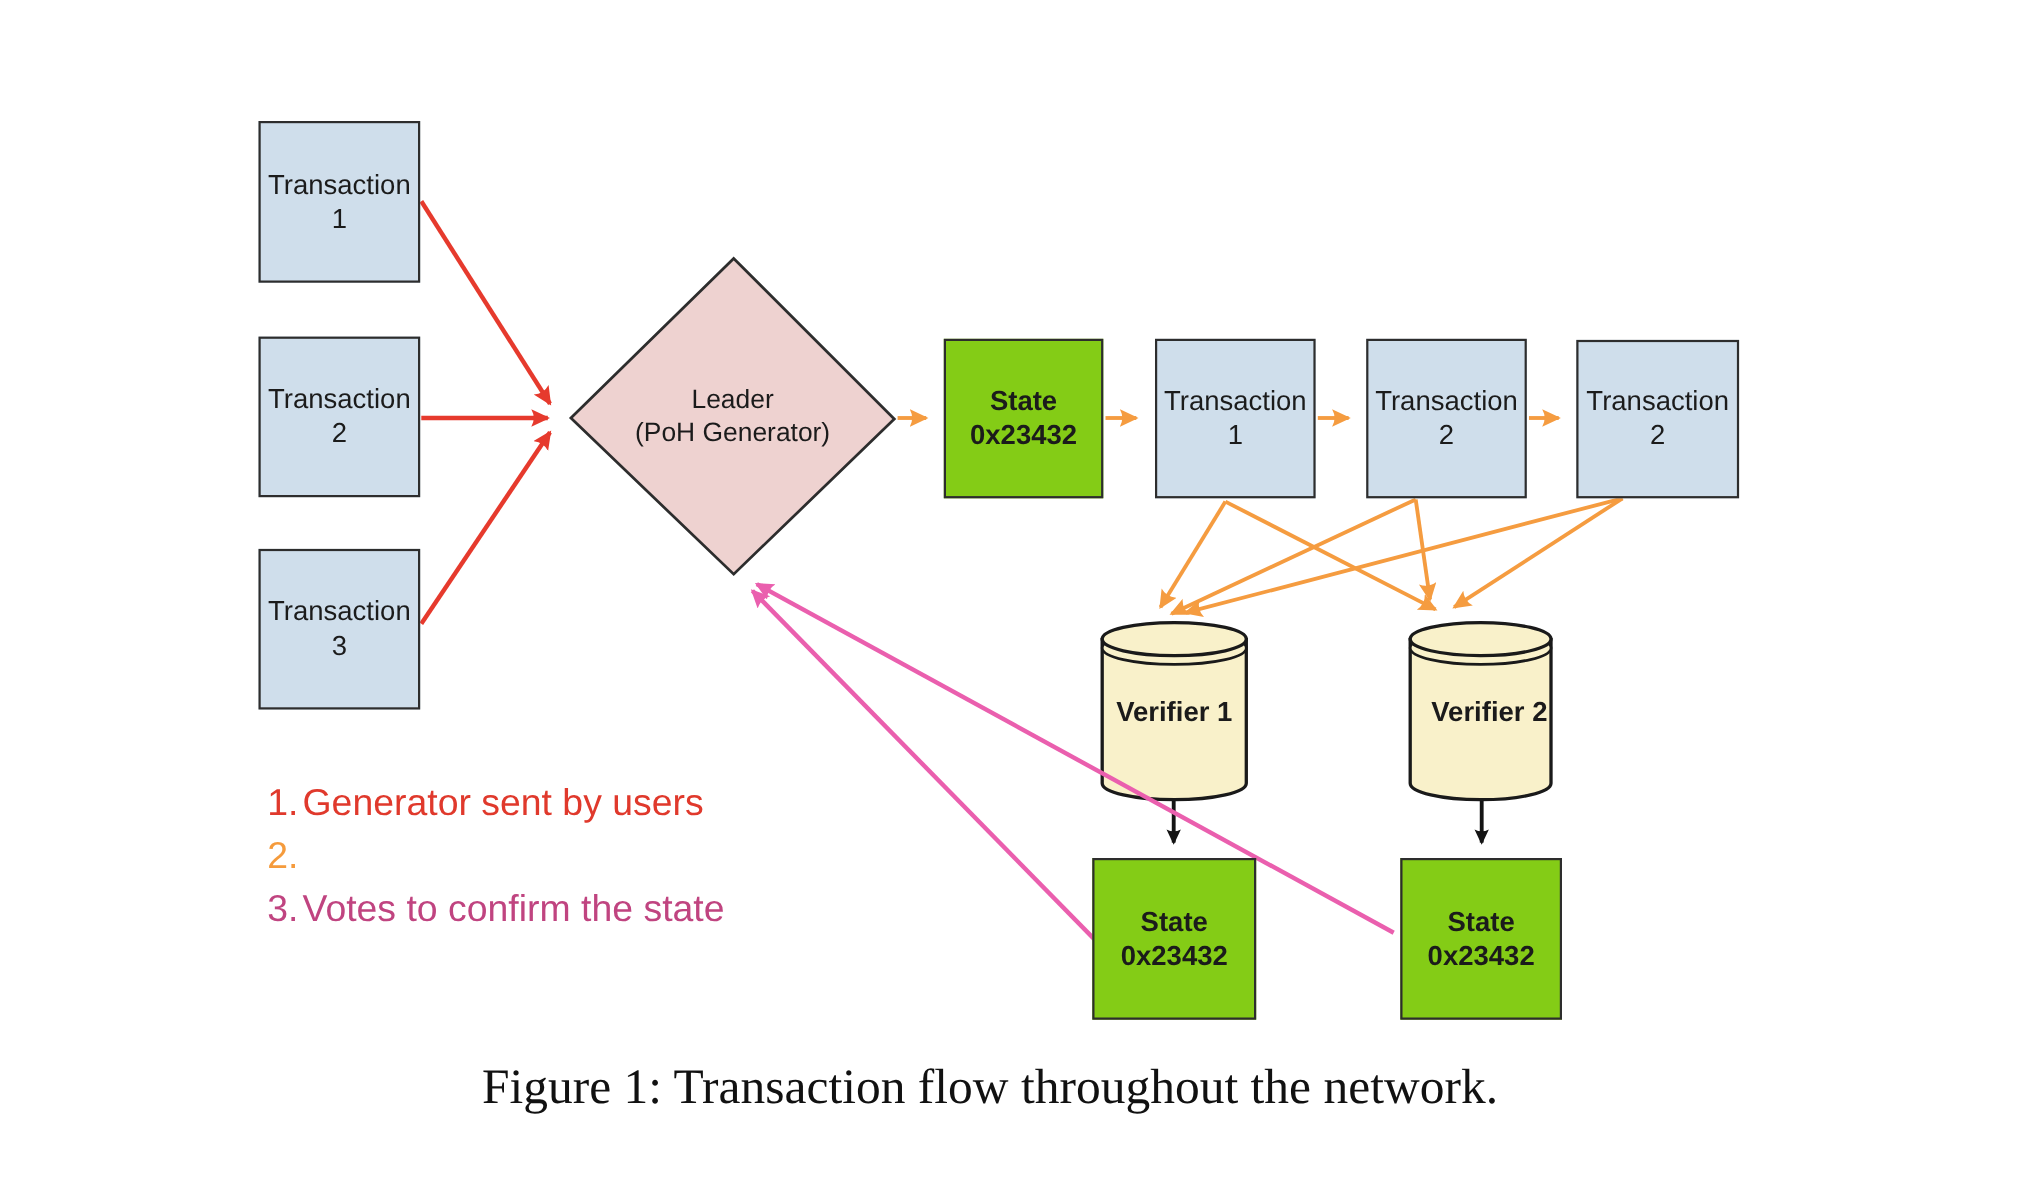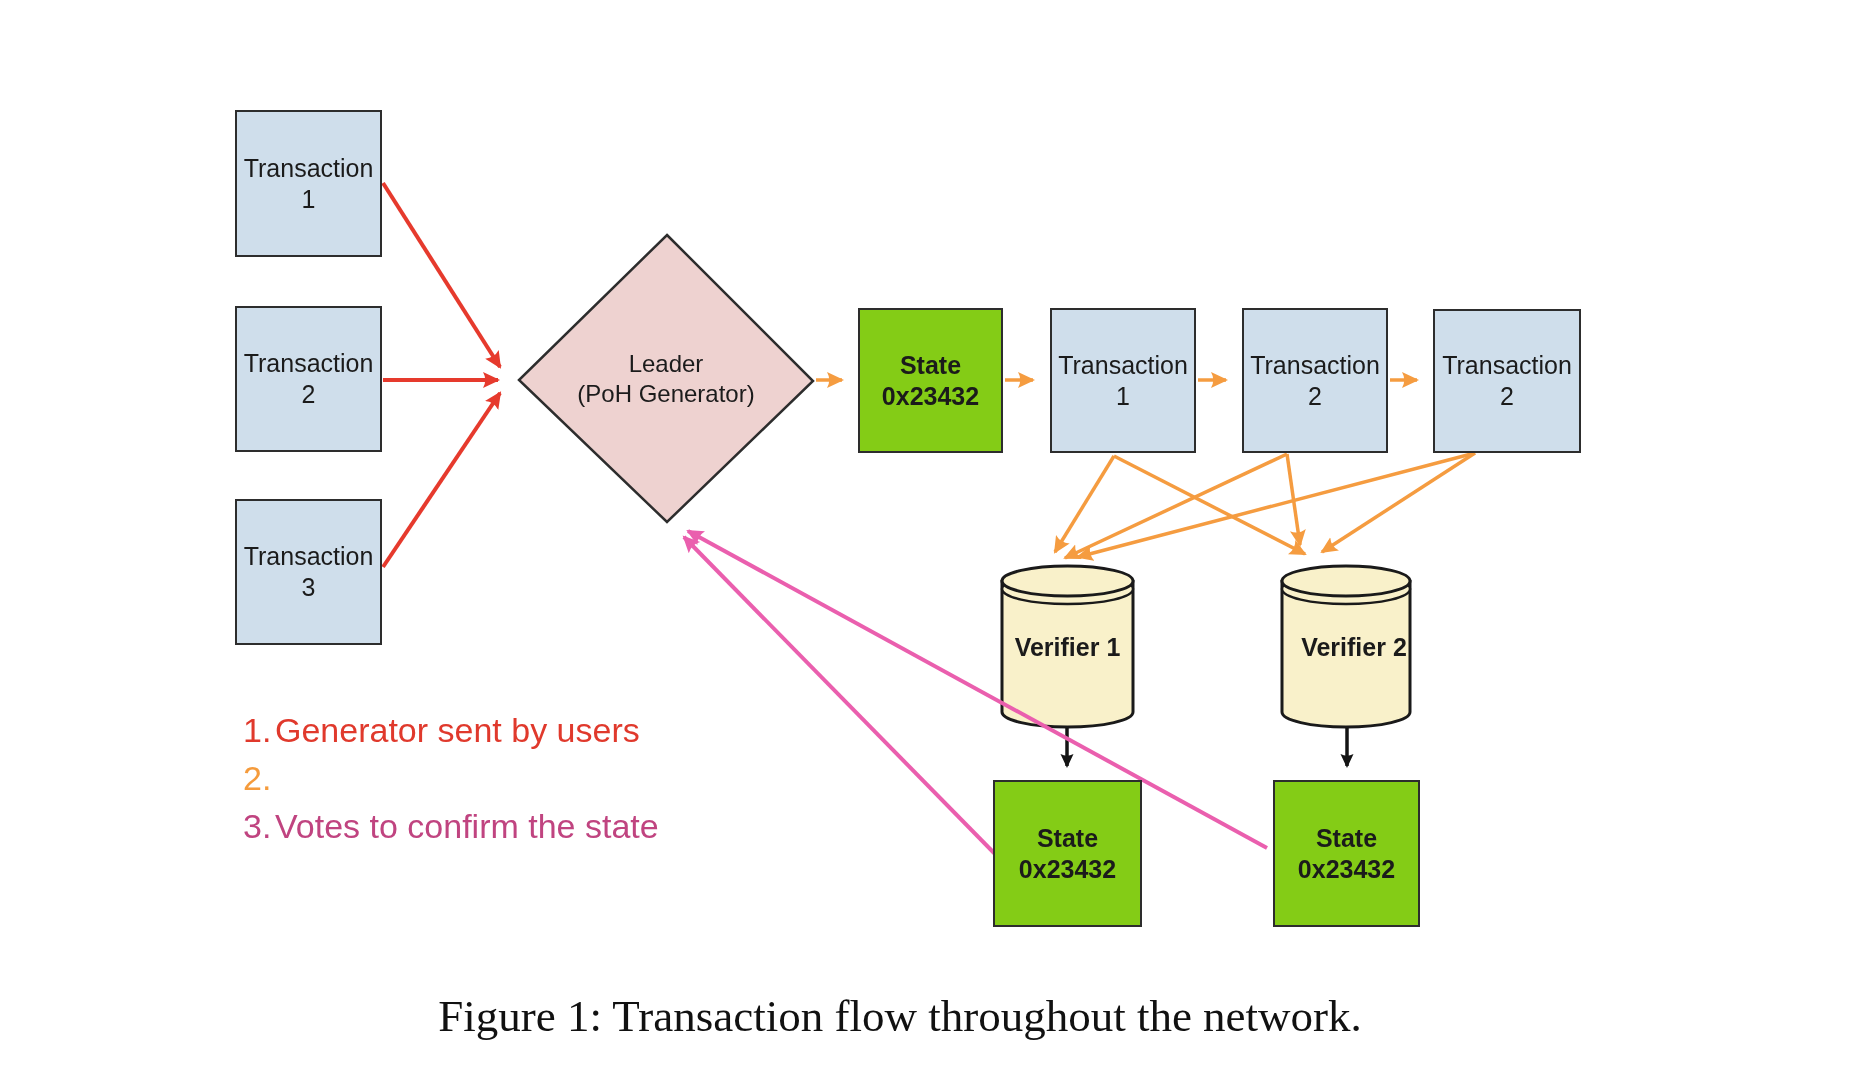--- a/index.html
+++ b/index.html
@@ -48,21 +48,21 @@
     width: 540px;
     font-size: 34px;
     line-height: 48px;
   }
   .legend-item { display: flex; }
   .legend-num { width: 32px; flex: 0 0 32px; }
   .legend-text { white-space: pre-line; }
   .caption {
     position: absolute;
     left: 400px;
-    top: 990px;
+    top: 962px;
     width: 1000px;
     text-align: center;
     font-family: "Liberation Serif", serif;
     font-size: 45px;
     color: #111111;
   }
 </style>
 </head>
 <body>
 

